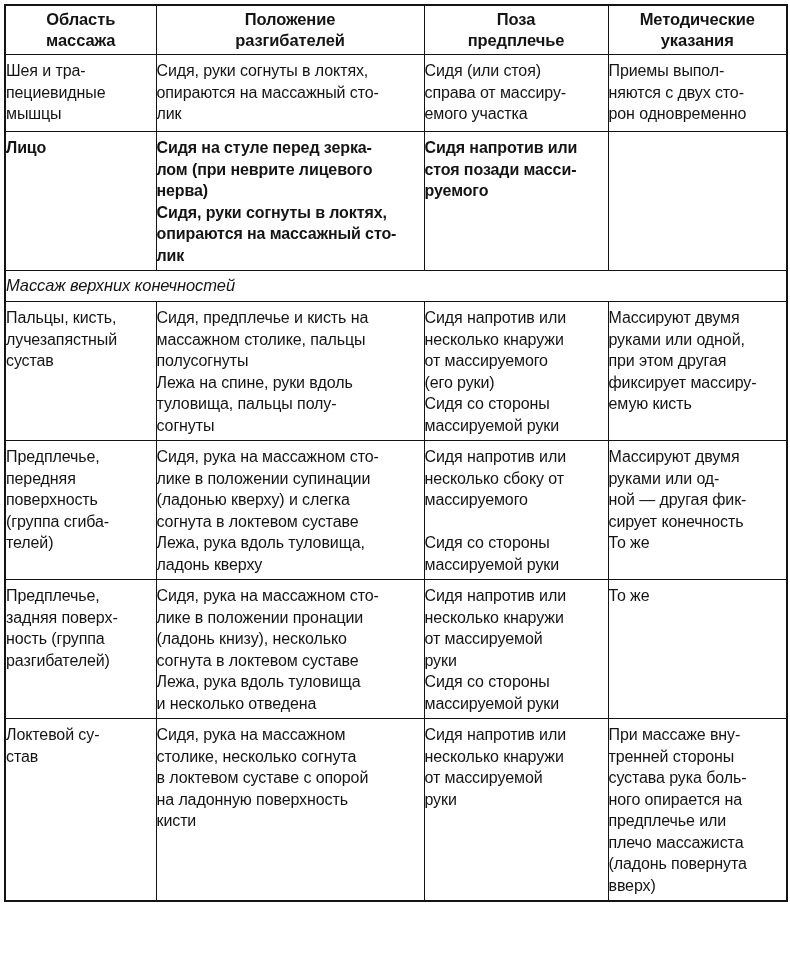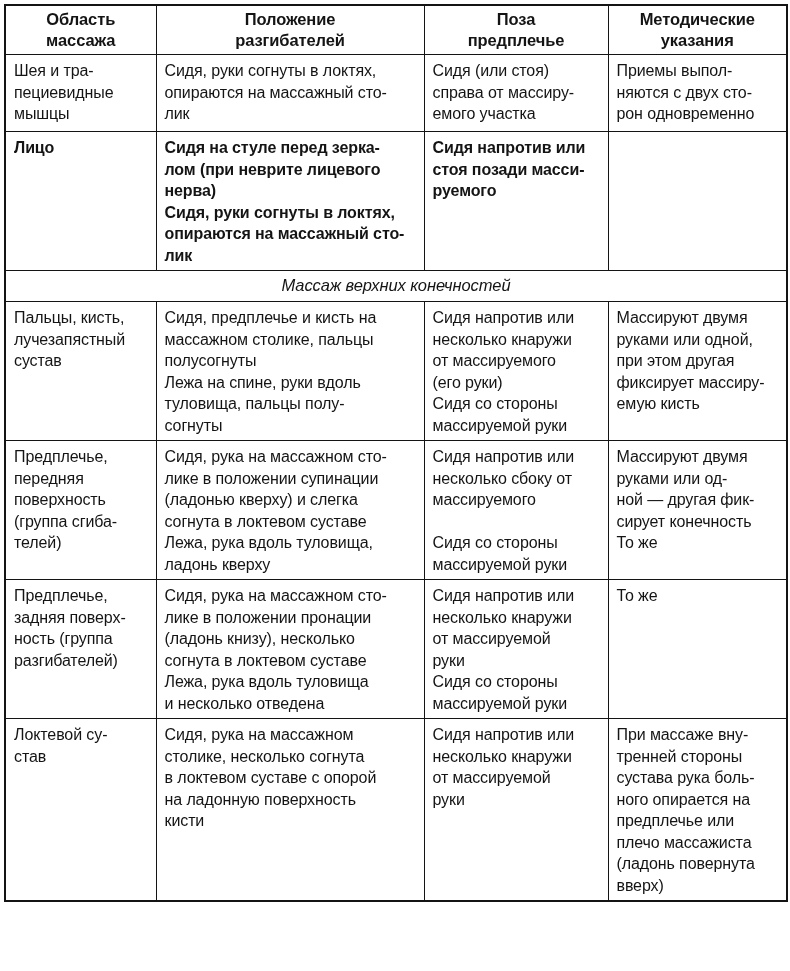--- a/index.html
+++ b/index.html
@@ -27,39 +27,39 @@
   col.c1 { width: 151px; }
   col.c2 { width: 268px; }
   col.c3 { width: 184px; }
   col.c4 { width: 179px; }
   th, td {
     border: 1.5px solid #141414;
     vertical-align: top;
     text-align: left;
     font-size: 16px;
     line-height: 21.5px;
-    padding: 5px 6px 4px 8px;
+    padding: 5px 6px 4px 0;
     white-space: pre-line;
     letter-spacing: -0.1px;
     overflow: hidden;
   }
   th {
     text-align: center;
     vertical-align: middle;
     font-weight: bold;
     font-size: 16.5px;
     line-height: 21px;
     padding: 3px 2px;
   }
   td.section-cell {
-    text-align: center;
+    text-align: left;
     vertical-align: middle;
     font-style: italic;
     font-size: 16.5px;
-    padding: 2px 20px;
+    padding: 2px 0;
   }
 </style>
 </head>
 <body>
 
 <table class="massage-table">
   <colgroup>
     <col class="c1">
       <col class="c2">
       <col class="c3">

